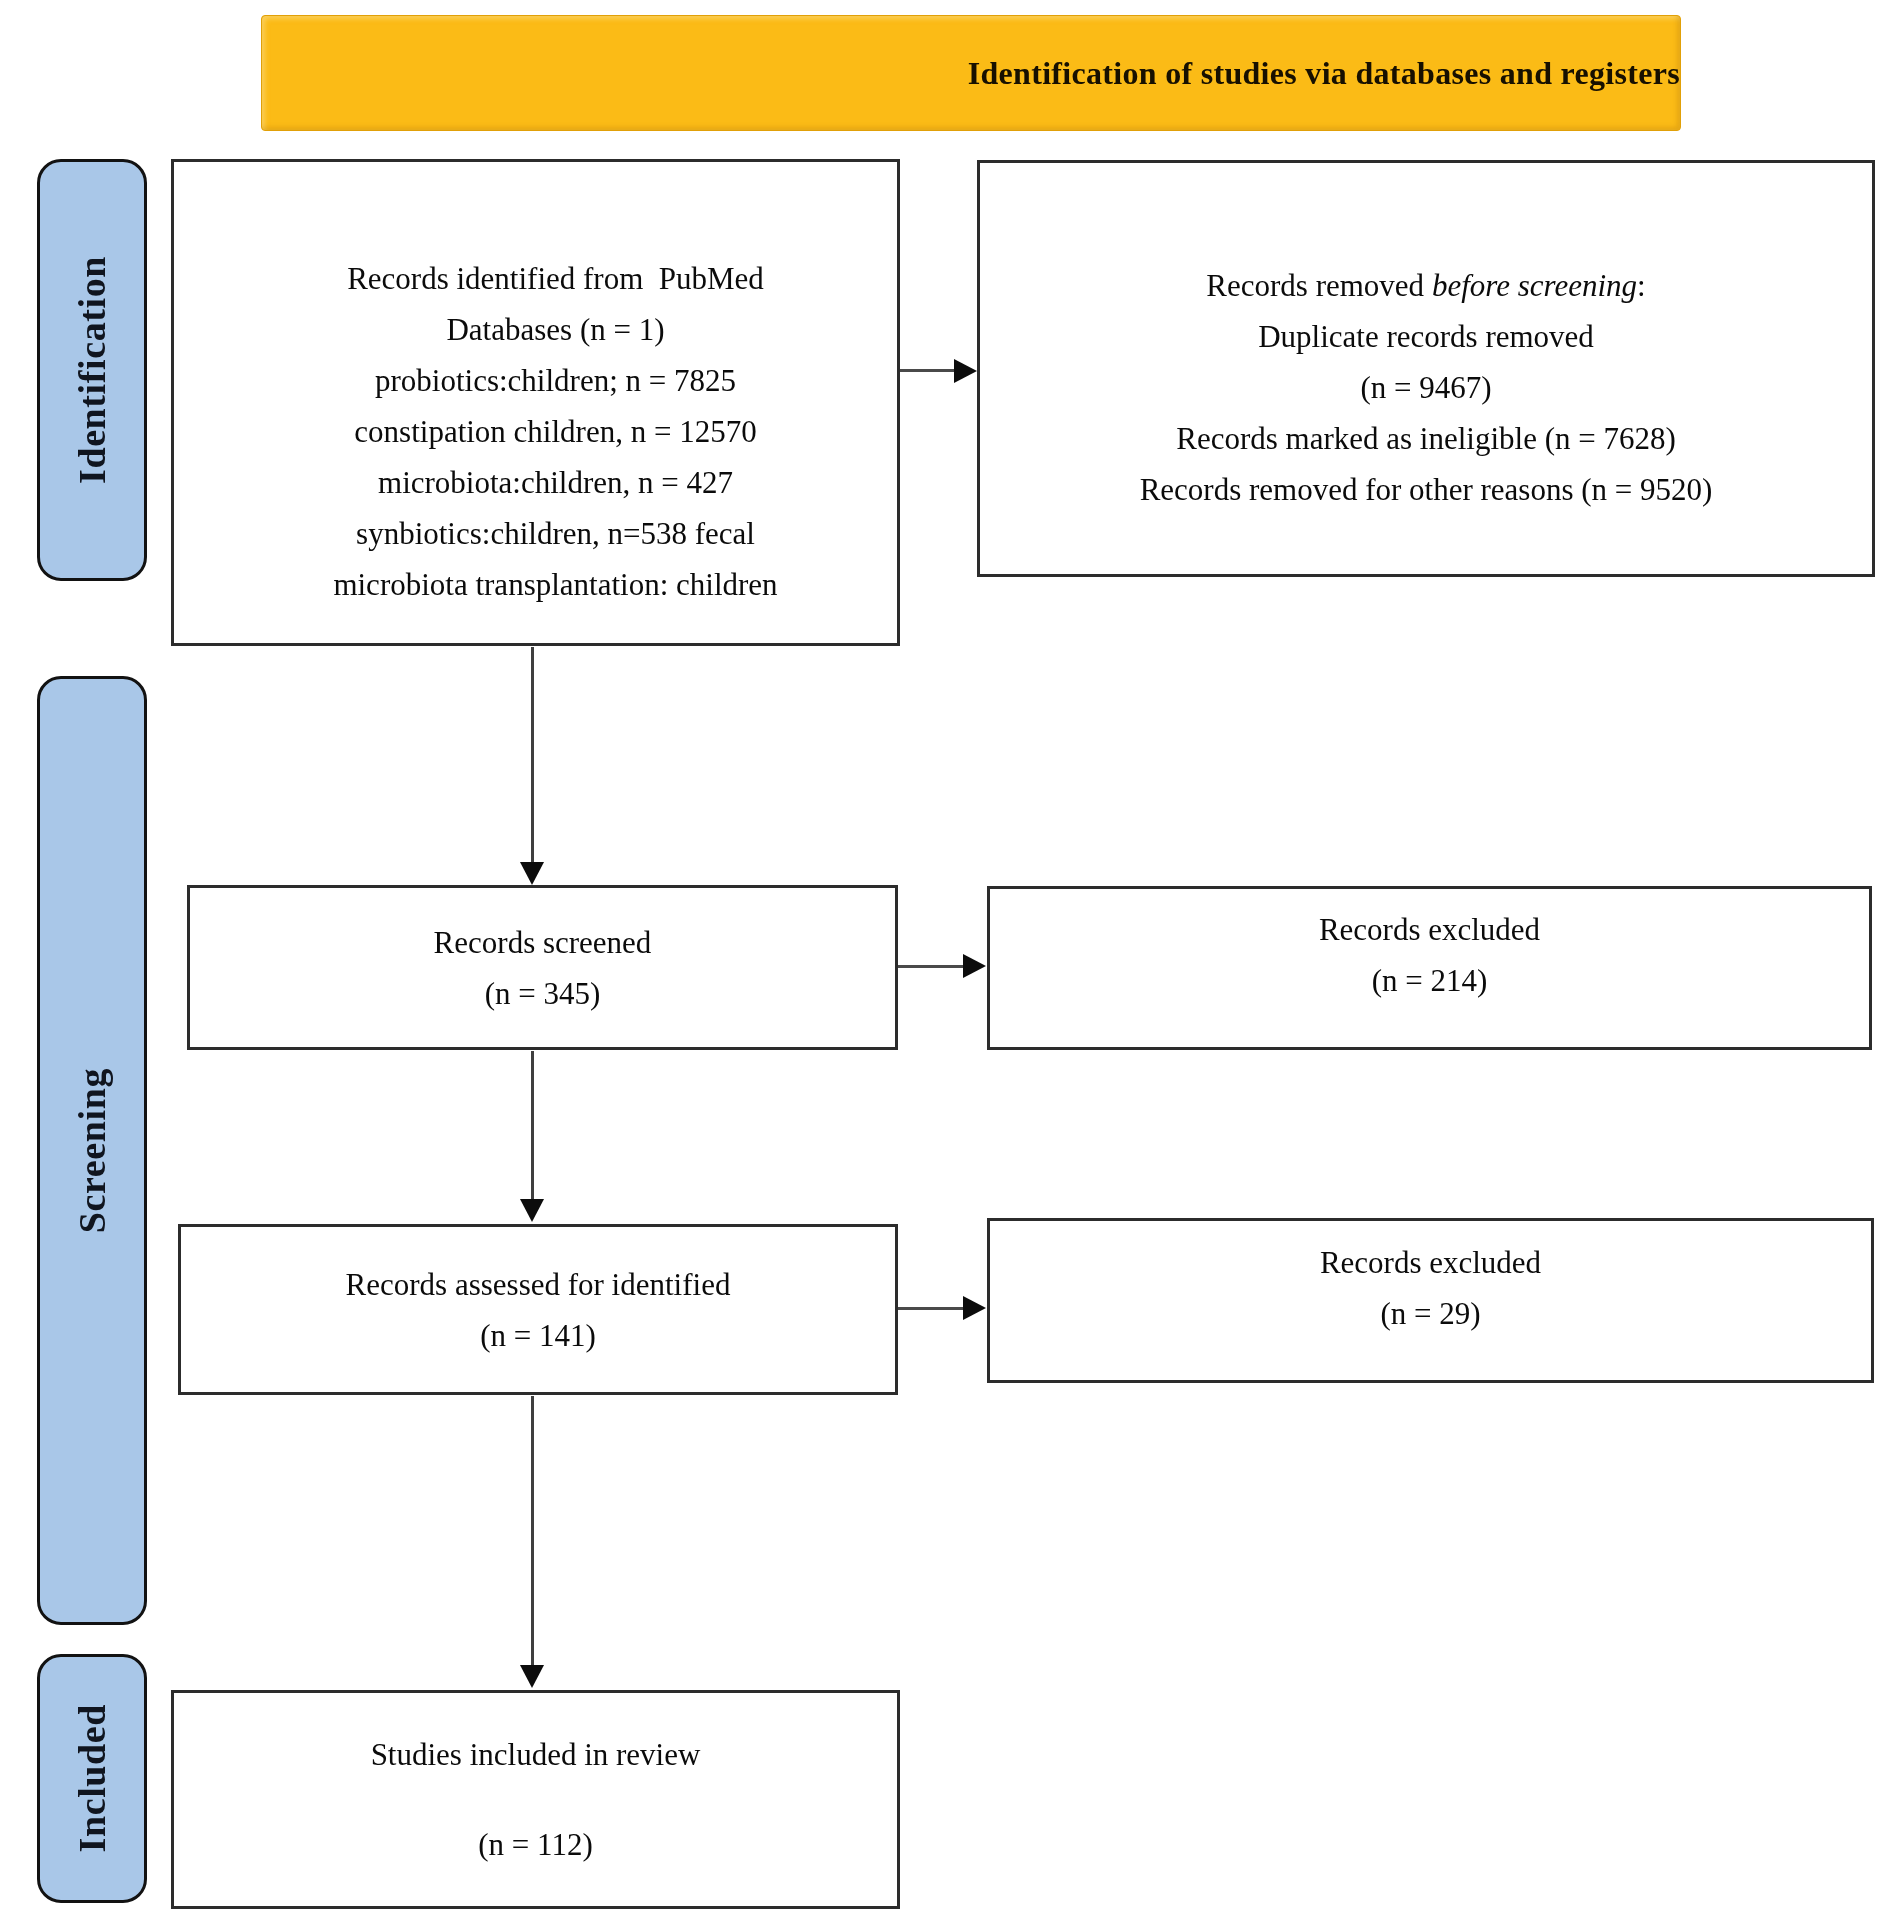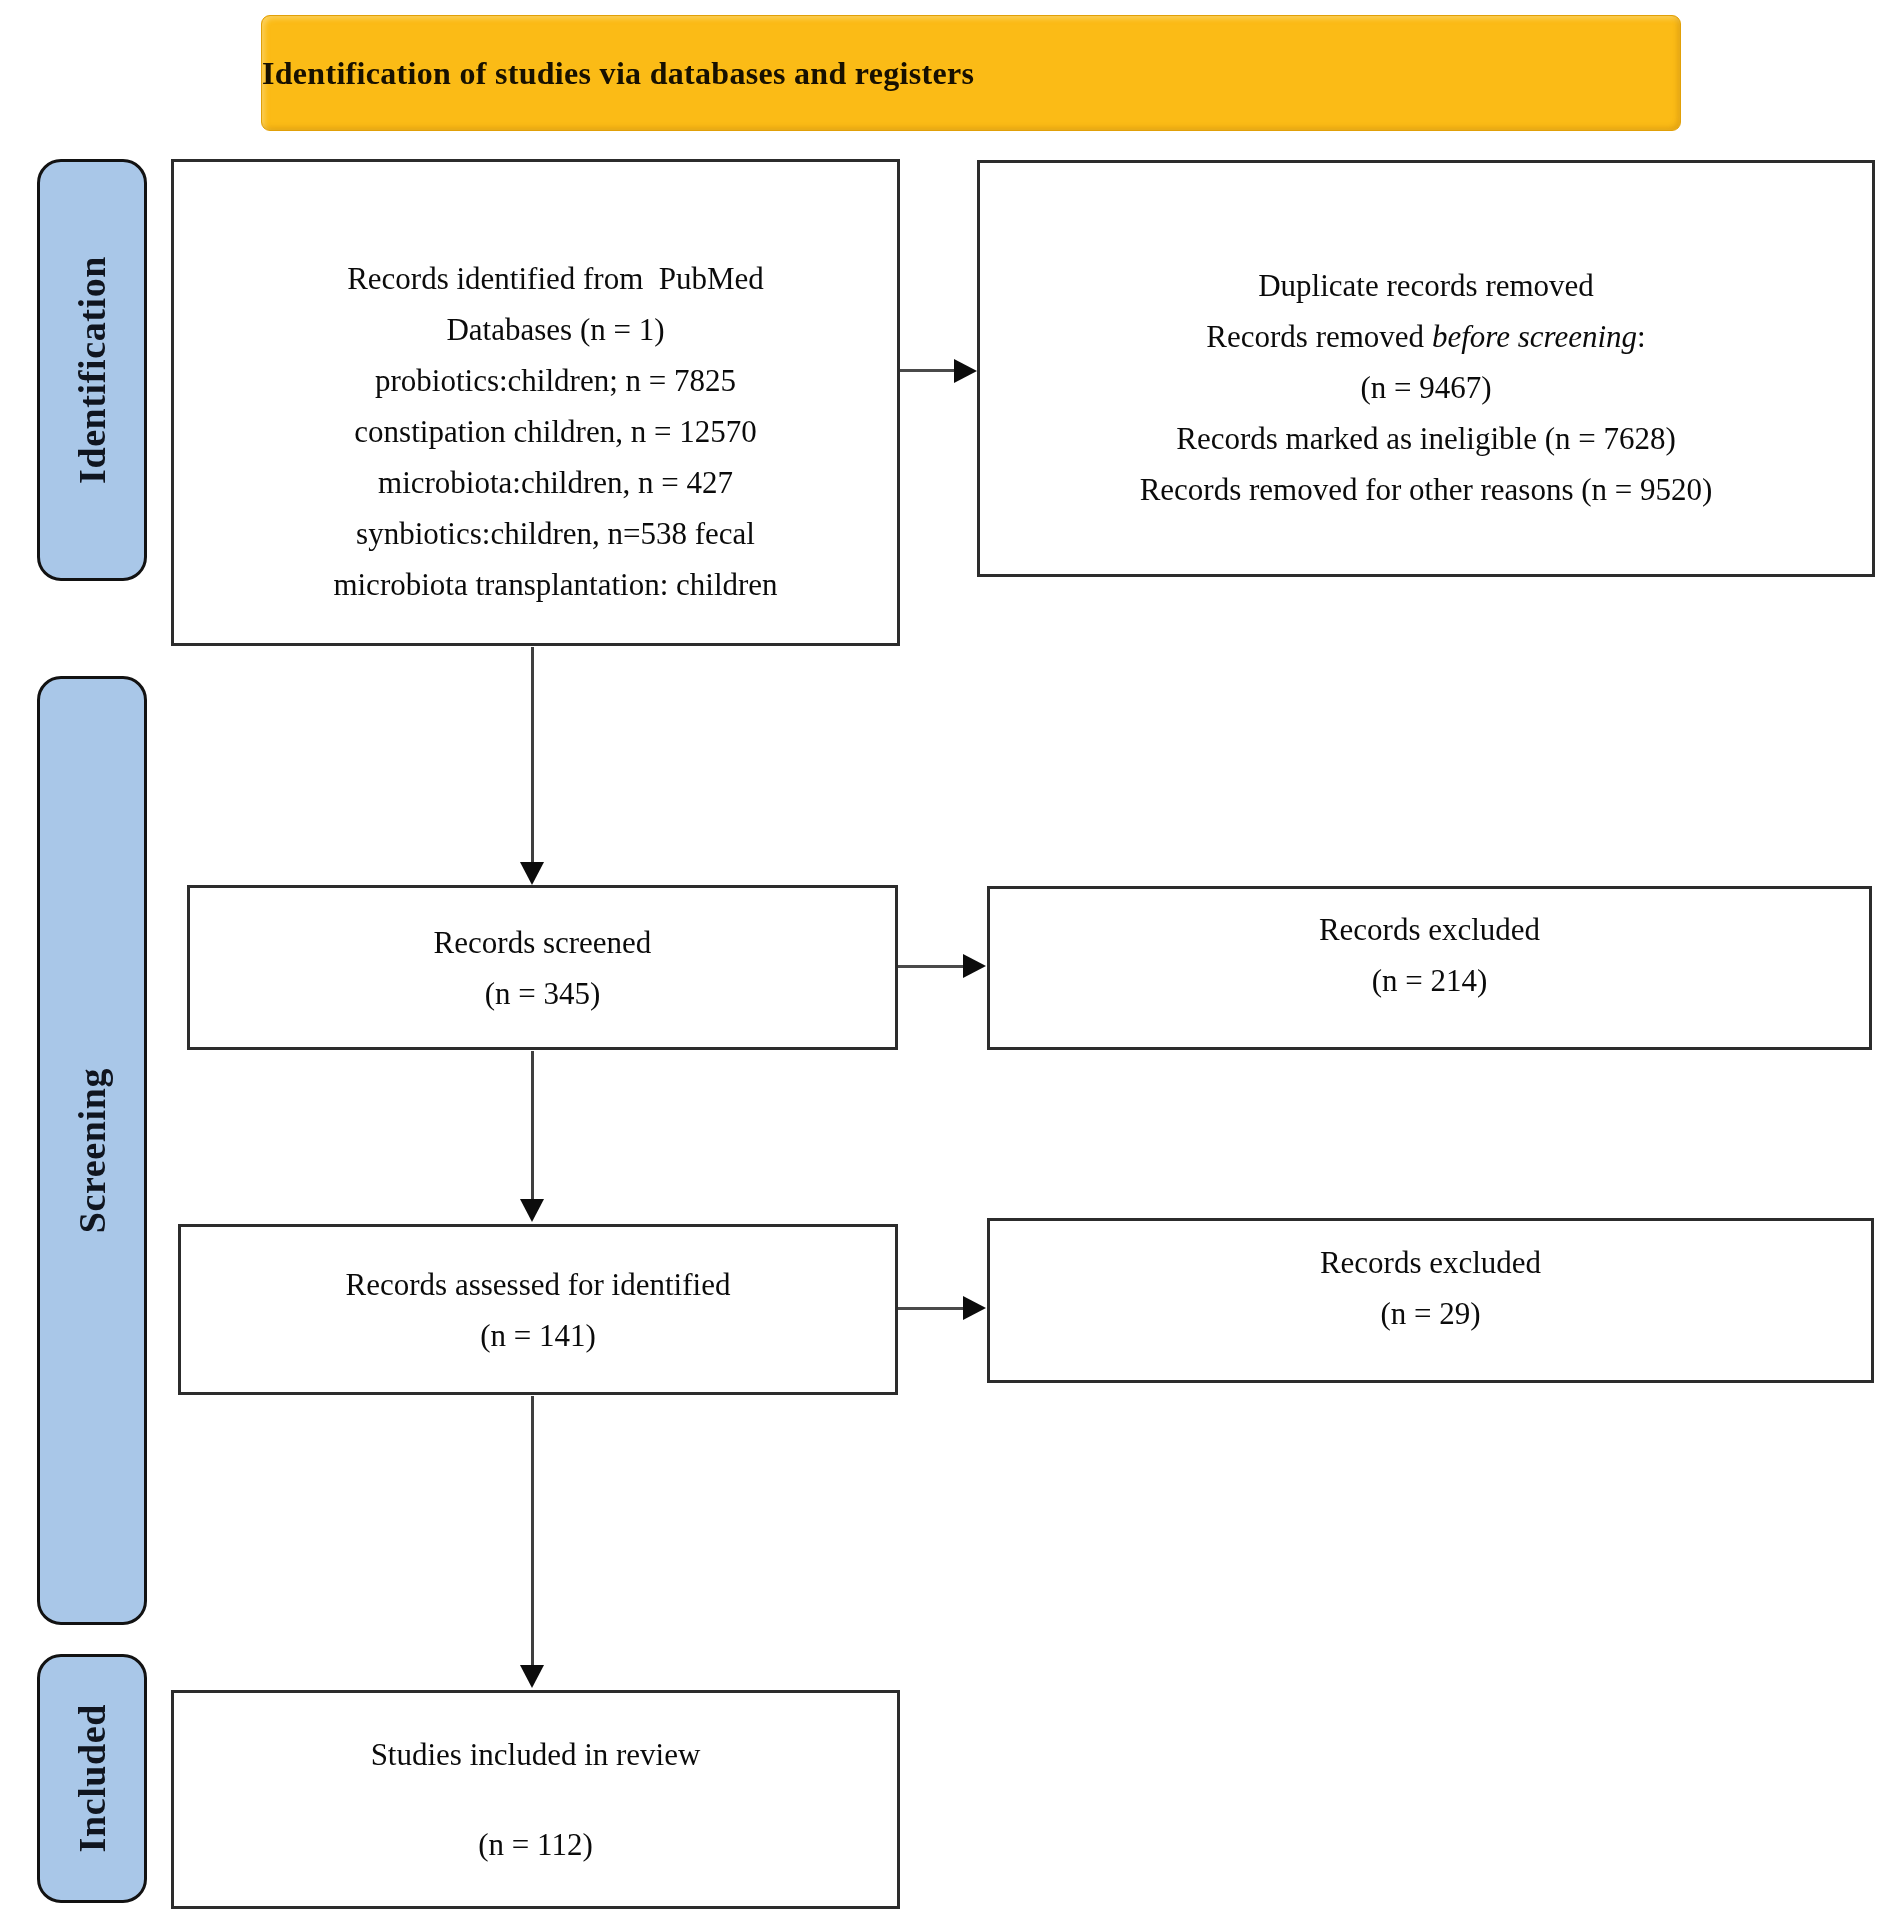--- a/index.html
+++ b/index.html
@@ -8,23 +8,23 @@
     width:1895px; height:1926px;
     background:#ffffff;
     font-family:"Liberation Serif", serif;
     color:#0d0d0d;
   }
   
   .banner {
     position:absolute; left:261px; top:15.3px; width:1418px; height:114px;
     background:#FBBB16;
     border:1.9px solid #E1A008;
-    border-radius:9px;
+    border-radius:4px;
     box-shadow:inset -2.6px -2.6px 5.1px rgba(160,100,0,.25), inset 2.6px 2.6px 5.1px rgba(255,235,170,.5);
-    display:flex; align-items:center; justify-content:flex-start;
+    display:flex; align-items:center; justify-content:flex-end;
   }
   .banner-title {
     font-size:32px; font-weight:bold; color:#171000;
     letter-spacing:0.3px; text-align:center;
   }
   
   .stage {
     position:absolute; left:37px; width:110px;
     background:#A9C7E8;
     border:3.2px solid #121212;
@@ -95,22 +95,22 @@
     <div class="line">Records identified from  PubMed</div>
     <div class="line">Databases (n = 1)</div>
     <div class="line">probiotics:children; n = 7825</div>
     <div class="line">constipation children, n = 12570</div>
     <div class="line">microbiota:children, n = 427</div>
     <div class="line">synbiotics:children, n=538 fecal</div>
     <div class="line">microbiota transplantation: children</div>
   </div>
 
   <div class="fbox box-removed">
+    <div class="line"><span>Records removed </span><span class="italic">before screening</span><span>:</span></div>
     <div class="line">Duplicate records removed</div>
-    <div class="line"><span>Records removed </span><span class="italic">before screening</span><span>:</span></div>
     <div class="line">(n = 9467)</div>
     <div class="line">Records marked as ineligible (n = 7628)</div>
     <div class="line">Records removed for other reasons (n = 9520)</div>
   </div>
 
   <div class="fbox box-screened">
     <div class="line">Records screened</div>
     <div class="line">(n = 345)</div>
   </div>
 

